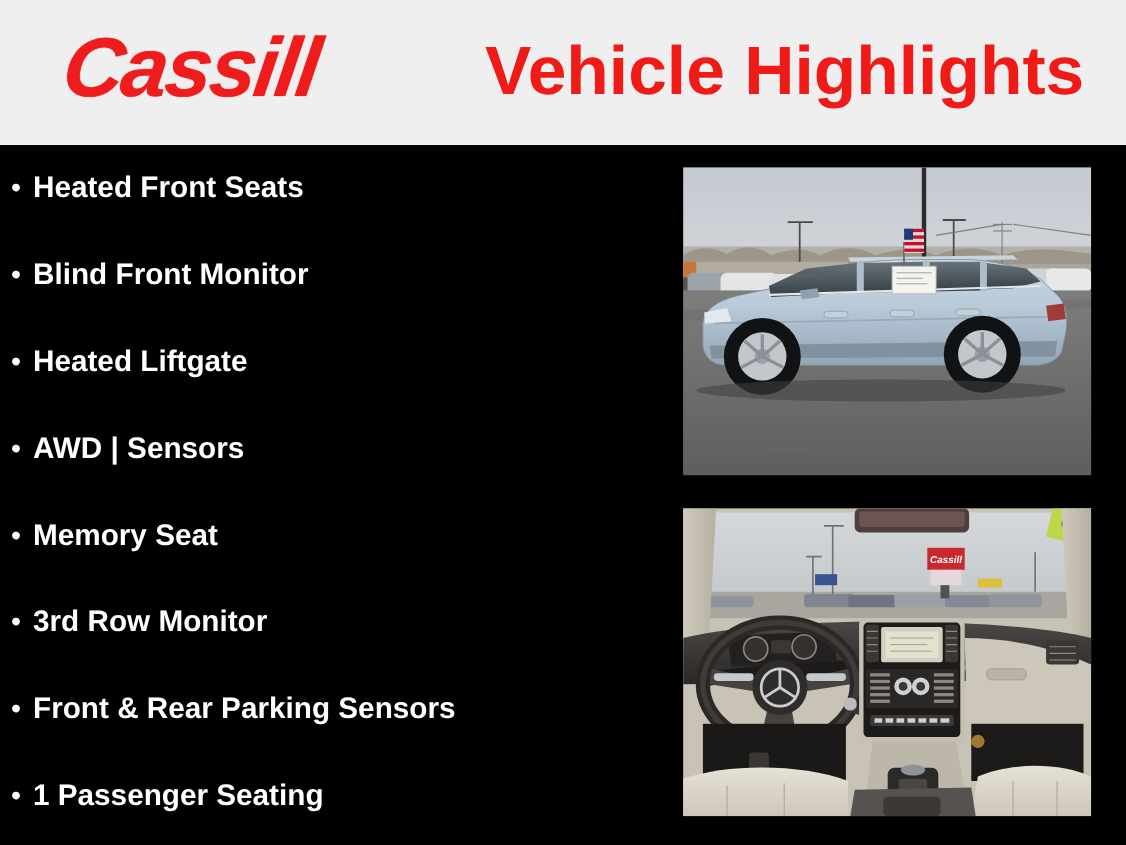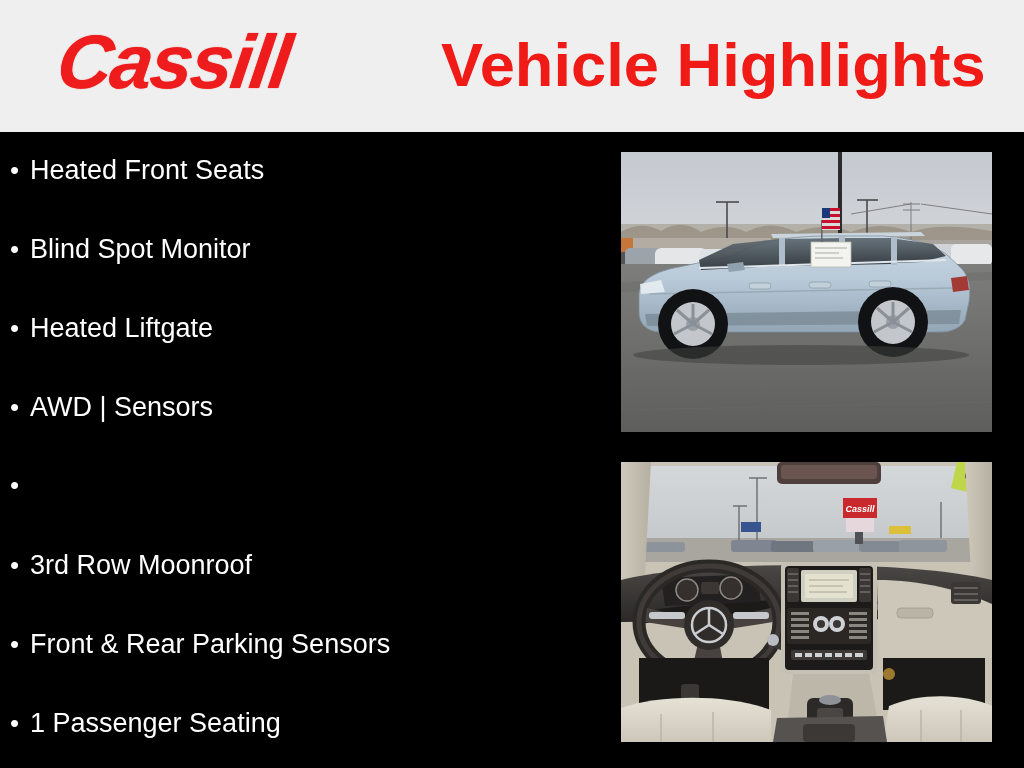--- a/index.html
+++ b/index.html
@@ -89,21 +89,21 @@
     width: 20px;
     color: #ffffff;
     font-size: 26px;
     line-height: 30px;
     flex: 0 0 20px;
   }
   .feature-label {
     color: #ffffff;
     font-family: "Liberation Sans", sans-serif;
     font-size: 27px;
-    font-weight: normal;
+    font-weight: bold;
     line-height: 32px;
     letter-spacing: 0px;
   }
 
   
   .photo {
     position: absolute;
     overflow: hidden;
     background: #555;
   }
@@ -133,36 +133,37 @@
 
   <div id="body-area">
 
     <ul id="feature-list">
       <li class="feature-item" style="top:22px">
         <span class="feature-bullet">•</span>
         <span class="feature-label">Heated Front Seats</span>
       </li>
       <li class="feature-item" style="top:101px">
         <span class="feature-bullet">•</span>
-        <span class="feature-label">Blind Spot Monitor</span>
+        <span class="feature-label">Blind Front Monitor</span>
       </li>
       <li class="feature-item" style="top:180px">
         <span class="feature-bullet">•</span>
         <span class="feature-label">Heated Liftgate</span>
       </li>
       <li class="feature-item" style="top:259px">
         <span class="feature-bullet">•</span>
         <span class="feature-label">AWD | Sensors</span>
       </li>
       <li class="feature-item" style="top:338px">
         <span class="feature-bullet">•</span>
+        <span class="feature-label">Memory Seat</span>
       </li>
       <li class="feature-item" style="top:417px">
         <span class="feature-bullet">•</span>
-        <span class="feature-label">3rd Row Moonroof</span>
+        <span class="feature-label">3rd Row Monitor</span>
       </li>
       <li class="feature-item" style="top:496px">
         <span class="feature-bullet">•</span>
         <span class="feature-label">Front &amp; Rear Parking Sensors</span>
       </li>
       <li class="feature-item" style="top:575px">
         <span class="feature-bullet">•</span>
         <span class="feature-label">1 Passenger Seating</span>
       </li>
     </ul>

